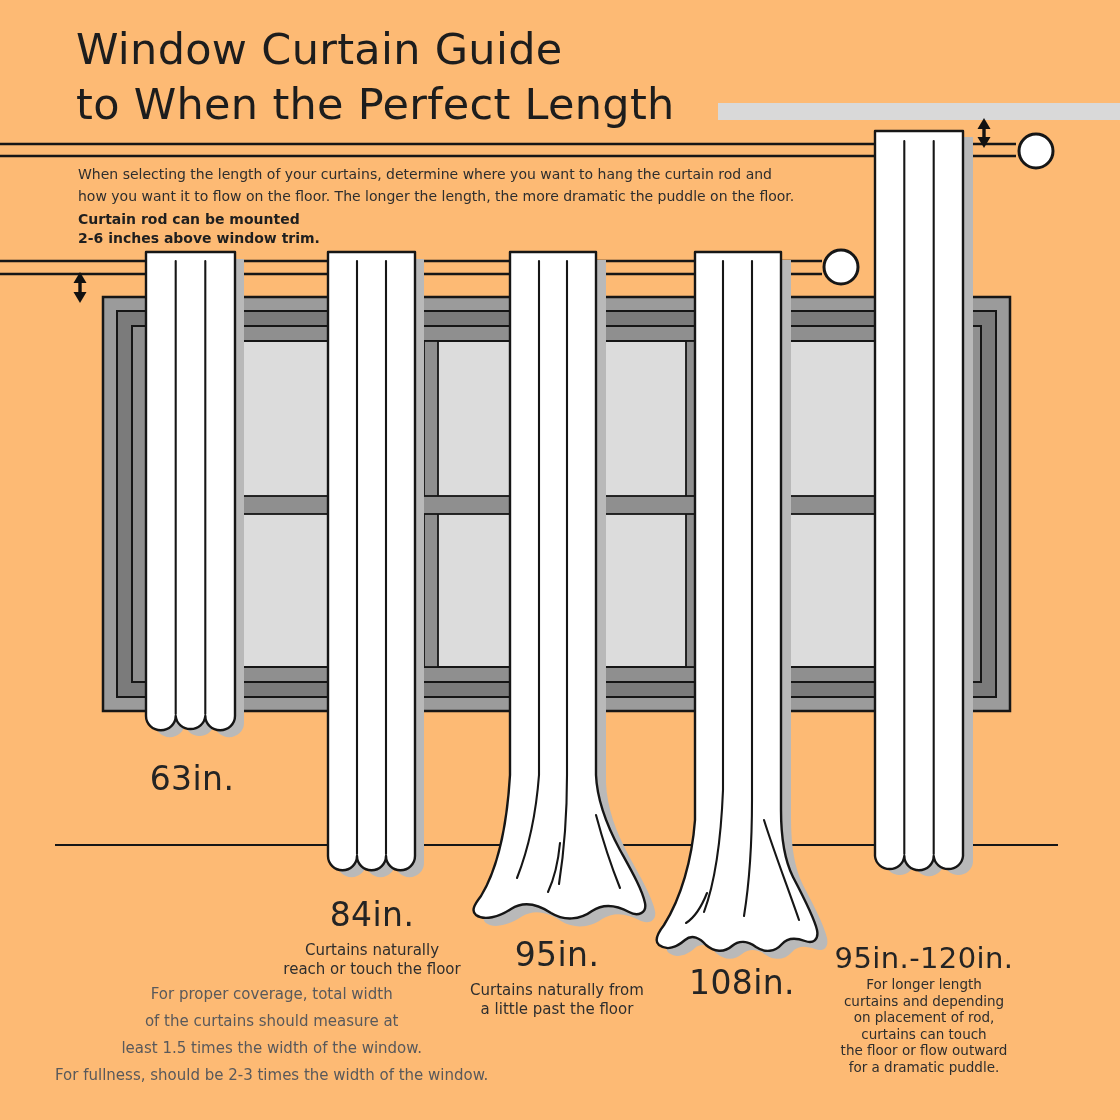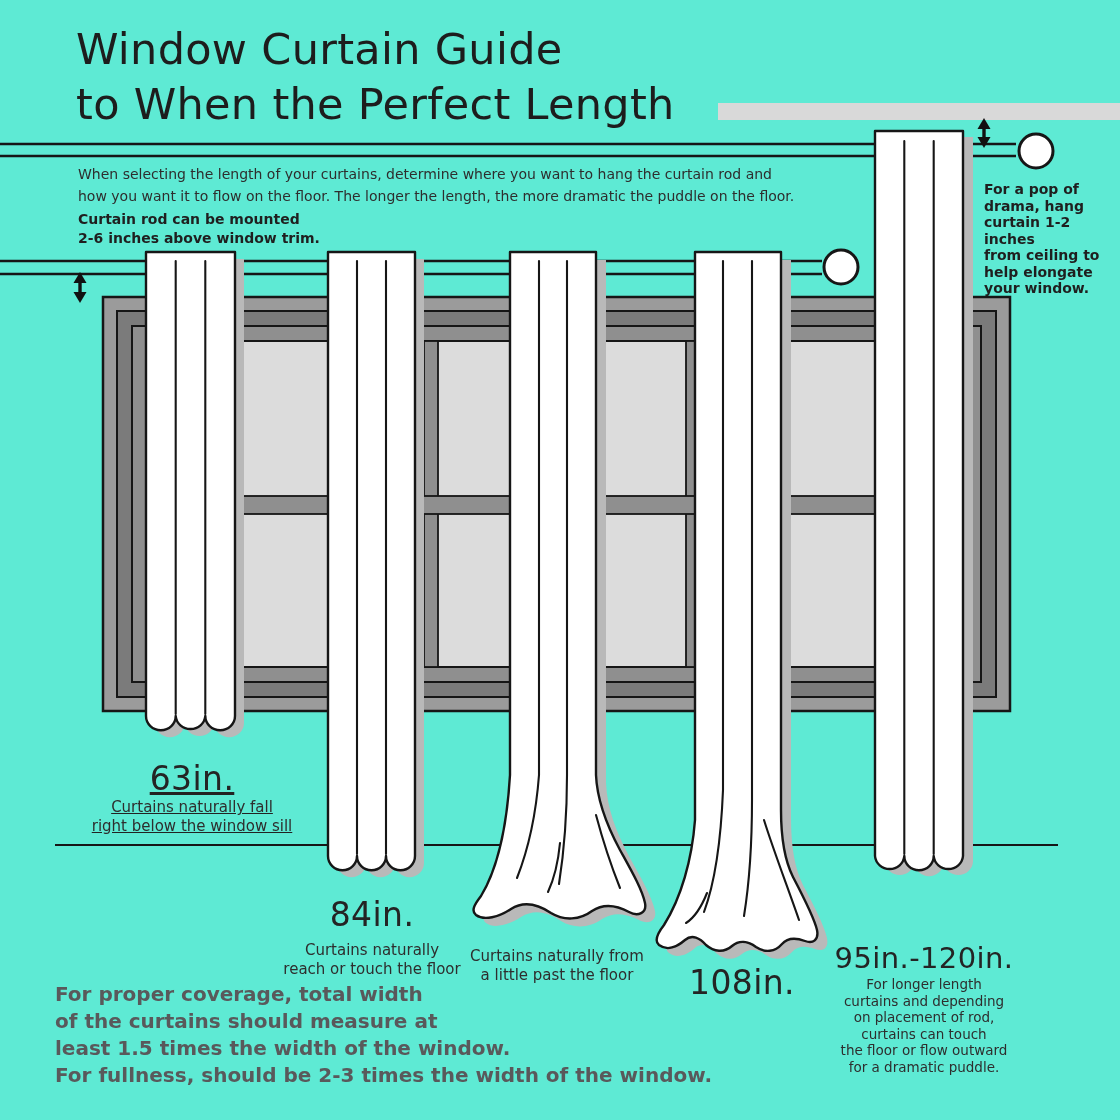--- a/index.html
+++ b/index.html
@@ -1,39 +1,39 @@
 <!DOCTYPE html>
 <html><head>
 <meta charset="utf-8">
 <style>
   html,body{margin:0;padding:0;background:#ffffff;}
   #canvas{
-    position:relative;width:1120px;height:1120px;background:#5eead4;overflow:hidden;
+    position:relative;width:1120px;height:1120px;background:#fdba74;overflow:hidden;
     font-family:"DejaVu Sans","Liberation Sans",sans-serif;color:#222;
   }
   #art{position:absolute;left:0;top:0;}
   .txt{position:absolute;white-space:pre-line;}
   .title{left:76px;top:22px;font-size:43px;line-height:55px;letter-spacing:.3px;color:#1d1d1d;}
   .intro{left:78px;top:163px;font-size:14px;line-height:22px;color:#2e2e2e;}
   .rod-note{left:78px;top:210px;font-size:14px;line-height:19px;font-weight:bold;color:#1f1f1f;}
   .ceiling-note{left:984px;top:181px;font-size:14px;line-height:16.5px;font-weight:bold;color:#1f1f1f;width:136px;}
   .label{position:absolute;transform:translateX(-50%);text-align:center;}
   .len{display:block;font-size:33px;line-height:34px;color:#242424;letter-spacing:.4px;}
   .len-sm{font-size:29px;line-height:30px;margin-top:48px;}
   .desc{font-size:15px;line-height:18.5px;color:#2e2e2e;}
   .desc-sm{font-size:13.5px;line-height:16.5px;}
-  .lab1{left:192px;top:762px;text-decoration:underline;}
+  .lab1{left:192px;top:762px;}
   .lab2{left:372px;top:898px;}
   .lab3{left:557px;top:938px;}
   .lab4{left:742px;top:966px;}
   .lab5{left:924px;top:895px;}
   .lab1 .desc{margin-top:2px;}
   .lab2 .desc,.lab3 .desc,.lab4 .desc{margin-top:9px;}
   .lab5 .desc{margin-top:3px;}
-  .footer{left:55px;top:981px;font-size:20px;line-height:27px;font-weight:bold;color:#59595b;}
+  .footer{left:55px;top:981px;font-size:15px;line-height:27px;font-weight:normal;color:#59595b;text-align:center;}
 </style>
 </head>
 <body>
 
 <div id="canvas">
 
   <svg id="art" width="1120" height="1120" viewBox="0 0 1120 1120">
 
     <rect x="718" y="103" width="402" height="17" fill="#d9d9d9"></rect>
 
@@ -124,38 +124,31 @@
   </svg>
 
   <div class="txt title"><span>Window Curtain Guide</span><br><span>to When the Perfect Length</span></div>
 
   <div class="txt intro">When selecting the length of your curtains, determine where you want to hang the curtain rod and
 how you want it to flow on the floor. The longer the length, the more dramatic the puddle on the floor.</div>
 
   <div class="txt rod-note">Curtain rod can be mounted
 2-6 inches above window trim.</div>
 
-  <div class="txt ceiling-note">For a pop of
-drama, hang
-curtain 1-2 inches
-from ceiling to
-help elongate
-your window.</div>
 
   <div class="label lab1">
     <span class="len">63in.</span>
-    <div class="desc" style="white-space:pre-line">Curtains naturally fall
-right below the window sill</div>
   </div>
   <div class="label lab2">
     <span class="len">84in.</span>
     <div class="desc" style="white-space:pre-line">Curtains naturally
 reach or touch the floor</div>
   </div>
   <div class="label lab3">
+    <span class="len">95in.</span>
     <div class="desc" style="white-space:pre-line">Curtains naturally from
 a little past the floor</div>
   </div>
   <div class="label lab4">
     <span class="len">108in.</span>
   </div>
   <div class="label lab5">
     <span class="len len-sm">95in.-120in.</span>
     <div class="desc desc-sm" style="white-space:pre-line">For longer length
 curtains and depending

